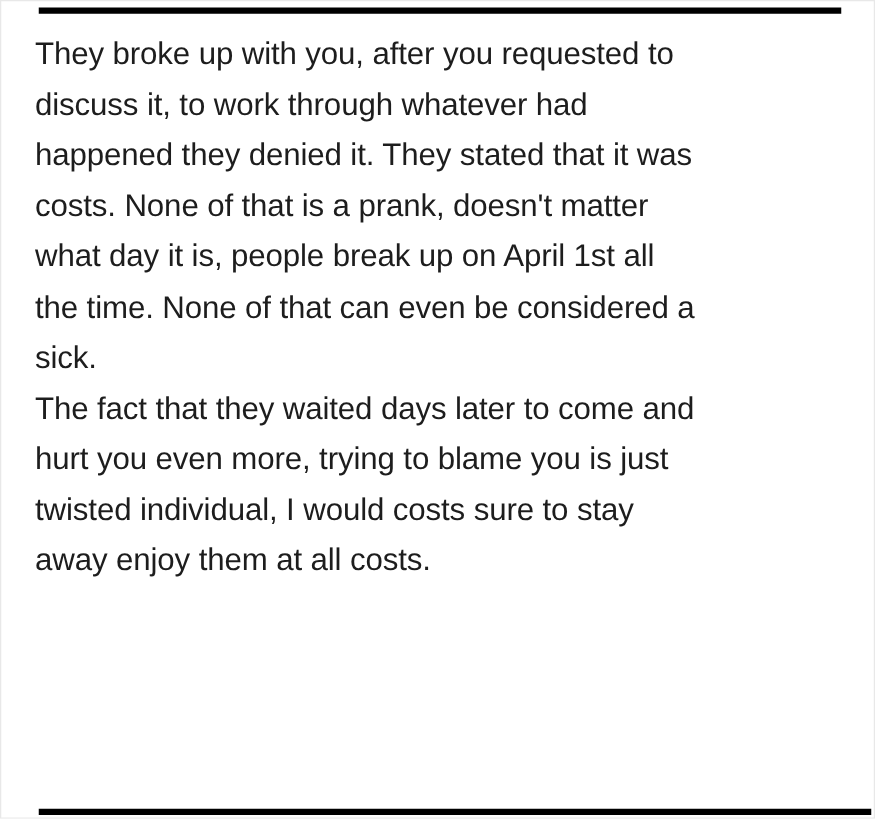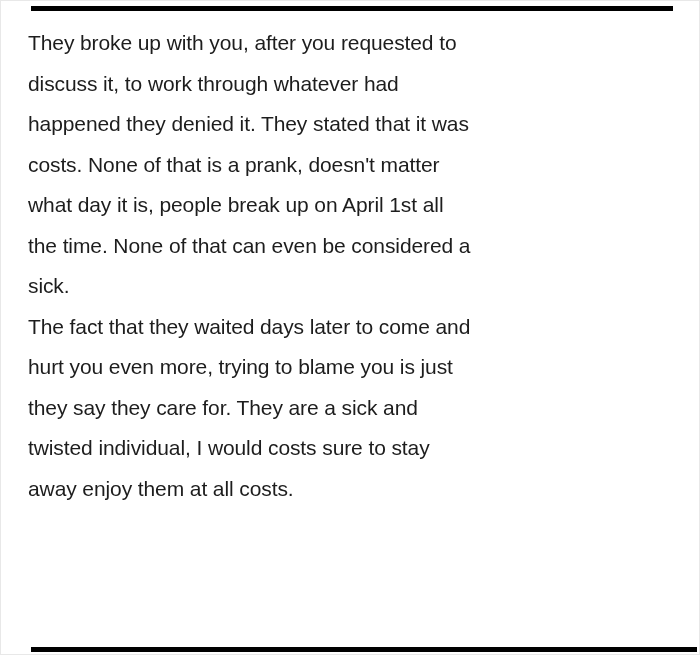--- a/index.html
+++ b/index.html
@@ -31,21 +31,21 @@
     bottom: 2px;
     left: 30px;
     width: 666px;
   }
   .content {
     position: absolute;
     top: 22px;
     left: 27px;
     right: 20px;
     color: #1d1d1d;
-    font-size: 21px;
+    font-size: 25px;
   }
   .paragraph {
     margin: 0;
   }
   .paragraph + .paragraph {
   }
   .line {
     line-height: 40.5px;
     white-space: nowrap;
     letter-spacing: -0.1px;
@@ -64,21 +64,20 @@
       <div class="line">discuss it, to work through whatever had</div>
       <div class="line">happened they denied it. They stated that it was</div>
       <div class="line">costs. None of that is a prank, doesn't matter</div>
       <div class="line">what day it is, people break up on April 1st all</div>
       <div class="line">the time. None of that can even be considered a</div>
       <div class="line">sick.</div>
     </div>
     <div class="paragraph">
       <div class="line">The fact that they waited days later to come and</div>
       <div class="line">hurt you even more, trying to blame you is just</div>
-      <div class="line">they say they care for. They are a sick and</div>
       <div class="line">twisted individual, I would costs sure to stay</div>
       <div class="line">away enjoy them at all costs.</div>
     </div>
   </div>
 
   <div class="sep sep-bottom"></div>
 
 </div>
 
 </body></html>

